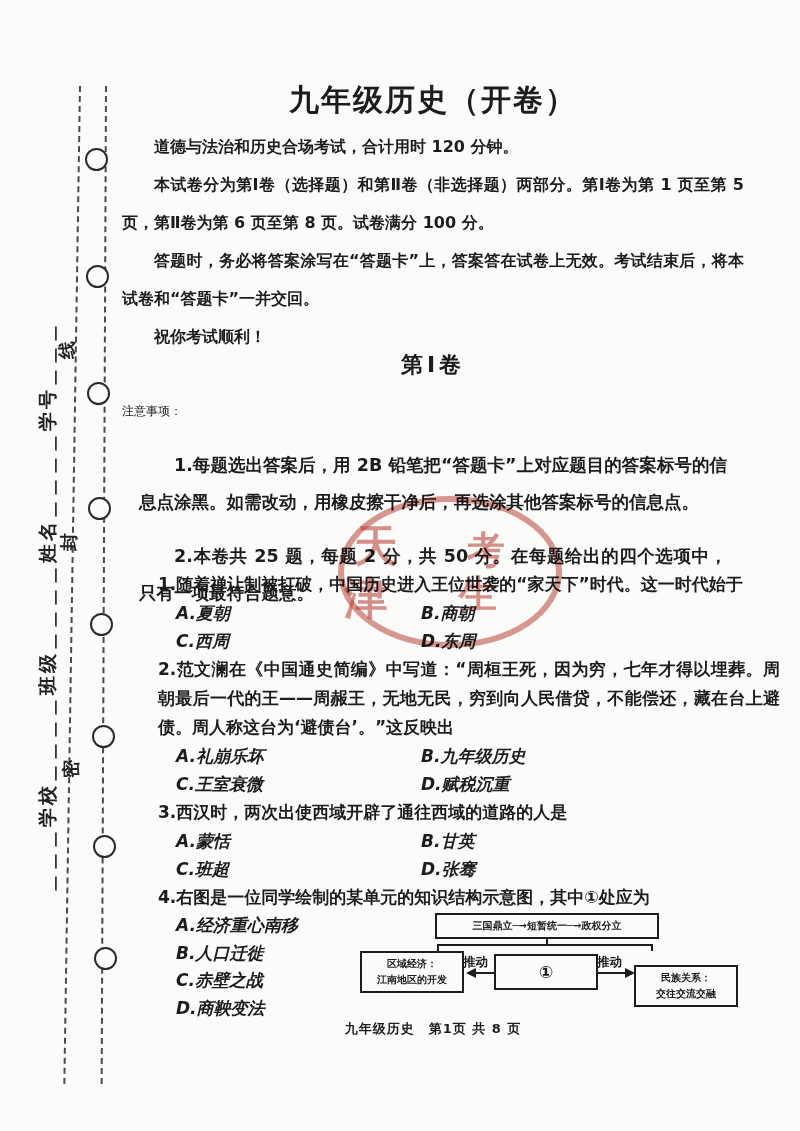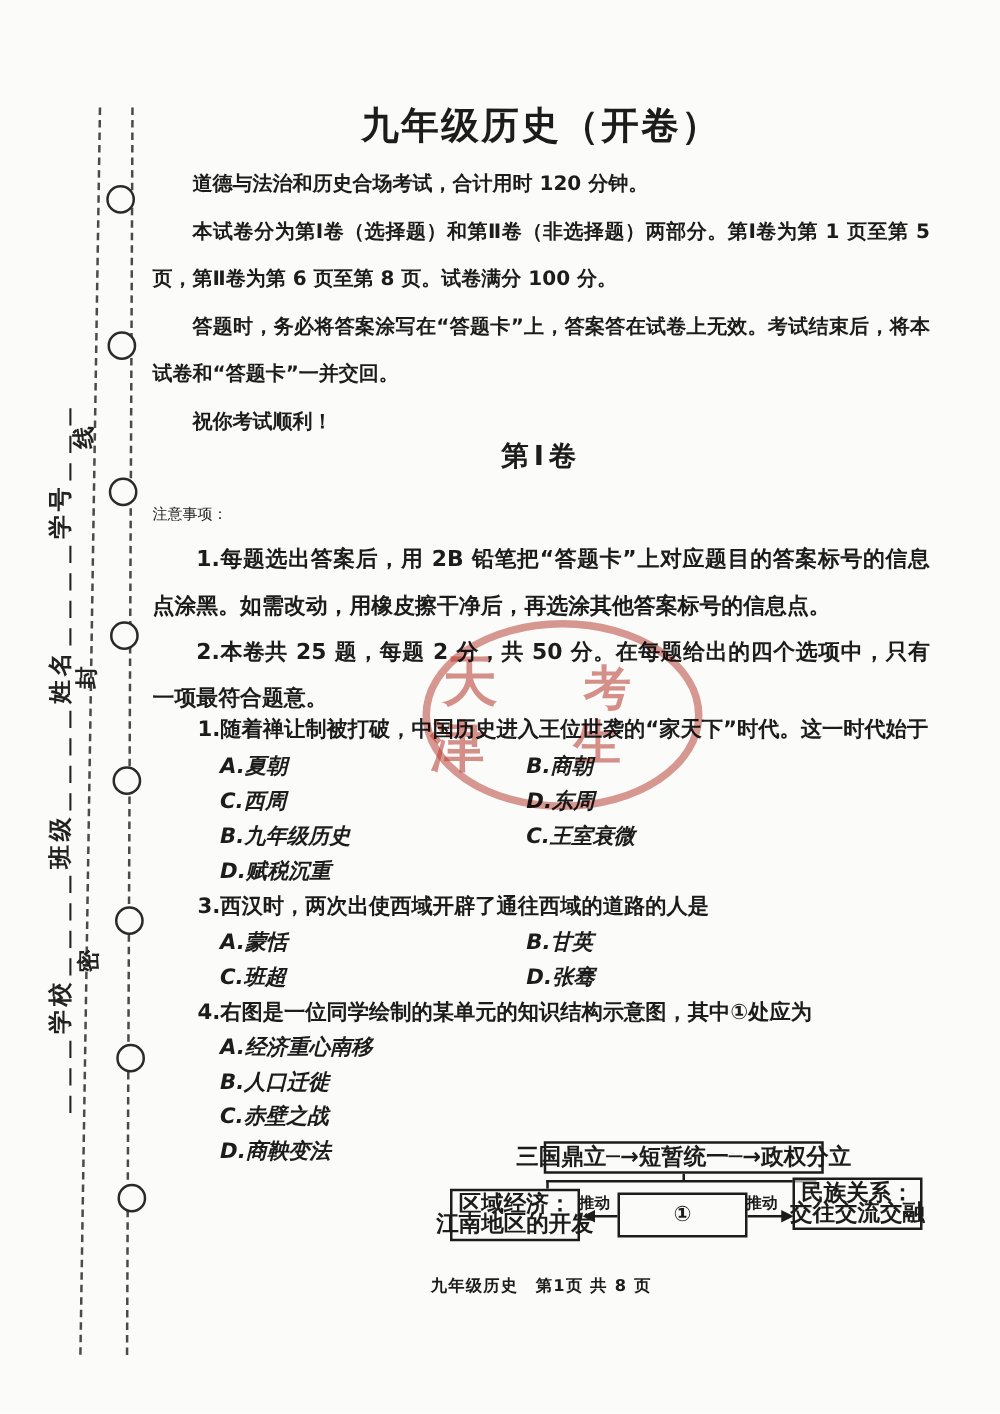--- a/index.html
+++ b/index.html
@@ -27,40 +27,40 @@
   
   .content{position:absolute;left:122px;width:622px;}
   .title{position:absolute;top:80px;left:122px;width:622px;margin:0;
     font-size:30px;font-weight:700;text-align:center;letter-spacing:2px;}
   .intro{top:128px;}
   .intro p{margin:0;font-size:16px;font-weight:700;line-height:38px;text-indent:2em;text-align:justify;}
   .section-heading{position:absolute;top:350px;left:122px;width:622px;margin:0;
     font-size:22px;font-weight:700;text-align:center;letter-spacing:4px;}
   .notes{top:392px;}
   .notes .nh{margin:0;font-size:12px;font-weight:400;line-height:38px;}
-  .notes p.ni{margin:0;font-size:17.5px;font-weight:700;line-height:37px;text-indent:2em;text-align:justify;}
+  .notes p.ni{margin:17px;font-size:17.5px;font-weight:700;line-height:37px;text-indent:2em;text-align:justify;}
   .questions{top:570px;}
   .q-stem{margin:0;font-size:17px;font-weight:700;line-height:29px;text-align:justify;}
   .opts{display:grid;grid-template-columns:245px 1fr;padding-left:18px;
     font-size:17px;font-weight:700;line-height:28px;}
   .opts-v{padding-left:18px;font-size:17px;font-weight:700;line-height:27.5px;width:240px;}
   .opts span,.opts-v div{display:block;font-style:italic;}
 
   
   .diagram{position:absolute;left:360px;top:913px;width:378px;height:84px;}
   .dbox{position:absolute;border:2px solid #1c1c1c;box-sizing:border-box;
     display:flex;flex-direction:column;align-items:center;justify-content:center;
-    font-size:18px;font-weight:700;line-height:16px;text-align:center;white-space:nowrap;background:rgba(251,251,250,.6);}
+    font-size:10px;font-weight:700;line-height:16px;text-align:center;white-space:nowrap;background:rgba(251,251,250,.6);}
   .d-top{left:75px;top:0;width:224px;height:26px;}
   .d-stub{position:absolute;left:186px;top:26px;width:2px;height:5px;background:#1c1c1c;}
   .d-bracket{position:absolute;left:77px;top:31px;width:216px;height:7px;
     border-top:2px solid #1c1c1c;border-left:2px solid #1c1c1c;border-right:2px solid #1c1c1c;box-sizing:border-box;}
   .d-left{left:0;top:38px;width:104px;height:42px;}
   .d-center{left:134px;top:41px;width:104px;height:36px;font-size:17px;}
-  .d-right{left:274px;top:29px;width:104px;height:42px;}
+  .d-right{left:274px;top:52px;width:104px;height:42px;}
   .d-arrow-line{position:absolute;height:2px;background:#1c1c1c;top:59px;}
   .al-left{left:110px;width:24px;}
   .al-right{left:238px;width:28px;}
   .d-head{position:absolute;width:0;height:0;border:5px solid transparent;top:55px;}
   .dh-left{left:101px;border-right:10px solid #1c1c1c;}
   .dh-right{left:265px;border-left:10px solid #1c1c1c;}
   .d-arrow-label{position:absolute;top:41px;font-size:12.5px;font-weight:700;}
   .dl-left{left:103px;}
   .dl-right{left:237px;}
 
@@ -122,21 +122,23 @@
       <p class="q-stem">1.随着禅让制被打破，中国历史进入王位世袭的“家天下”时代。这一时代始于</p>
       <div class="opts">
         <span>A.夏朝</span>
         <span>B.商朝</span>
         <span>C.西周</span>
         <span>D.东周</span>
       </div>
     </div>
 
     <div>
+      <p class="q-stem">2.范文澜在《中国通史简编》中写道：“周桓王死，因为穷，七年才得以埋葬。周朝最后一代的王——周赧王，无地无民，穷到向人民借贷，不能偿还，藏在台上避债。周人称这台为‘避债台’。”这反映出</p>
       <div class="opts">
+        <span>A.礼崩乐坏</span>
         <span>B.九年级历史</span>
         <span>C.王室衰微</span>
         <span>D.赋税沉重</span>
       </div>
     </div>
 
     <div>
       <p class="q-stem">3.西汉时，两次出使西域开辟了通往西域的道路的人是</p>
       <div class="opts">
         <span>A.蒙恬</span>

